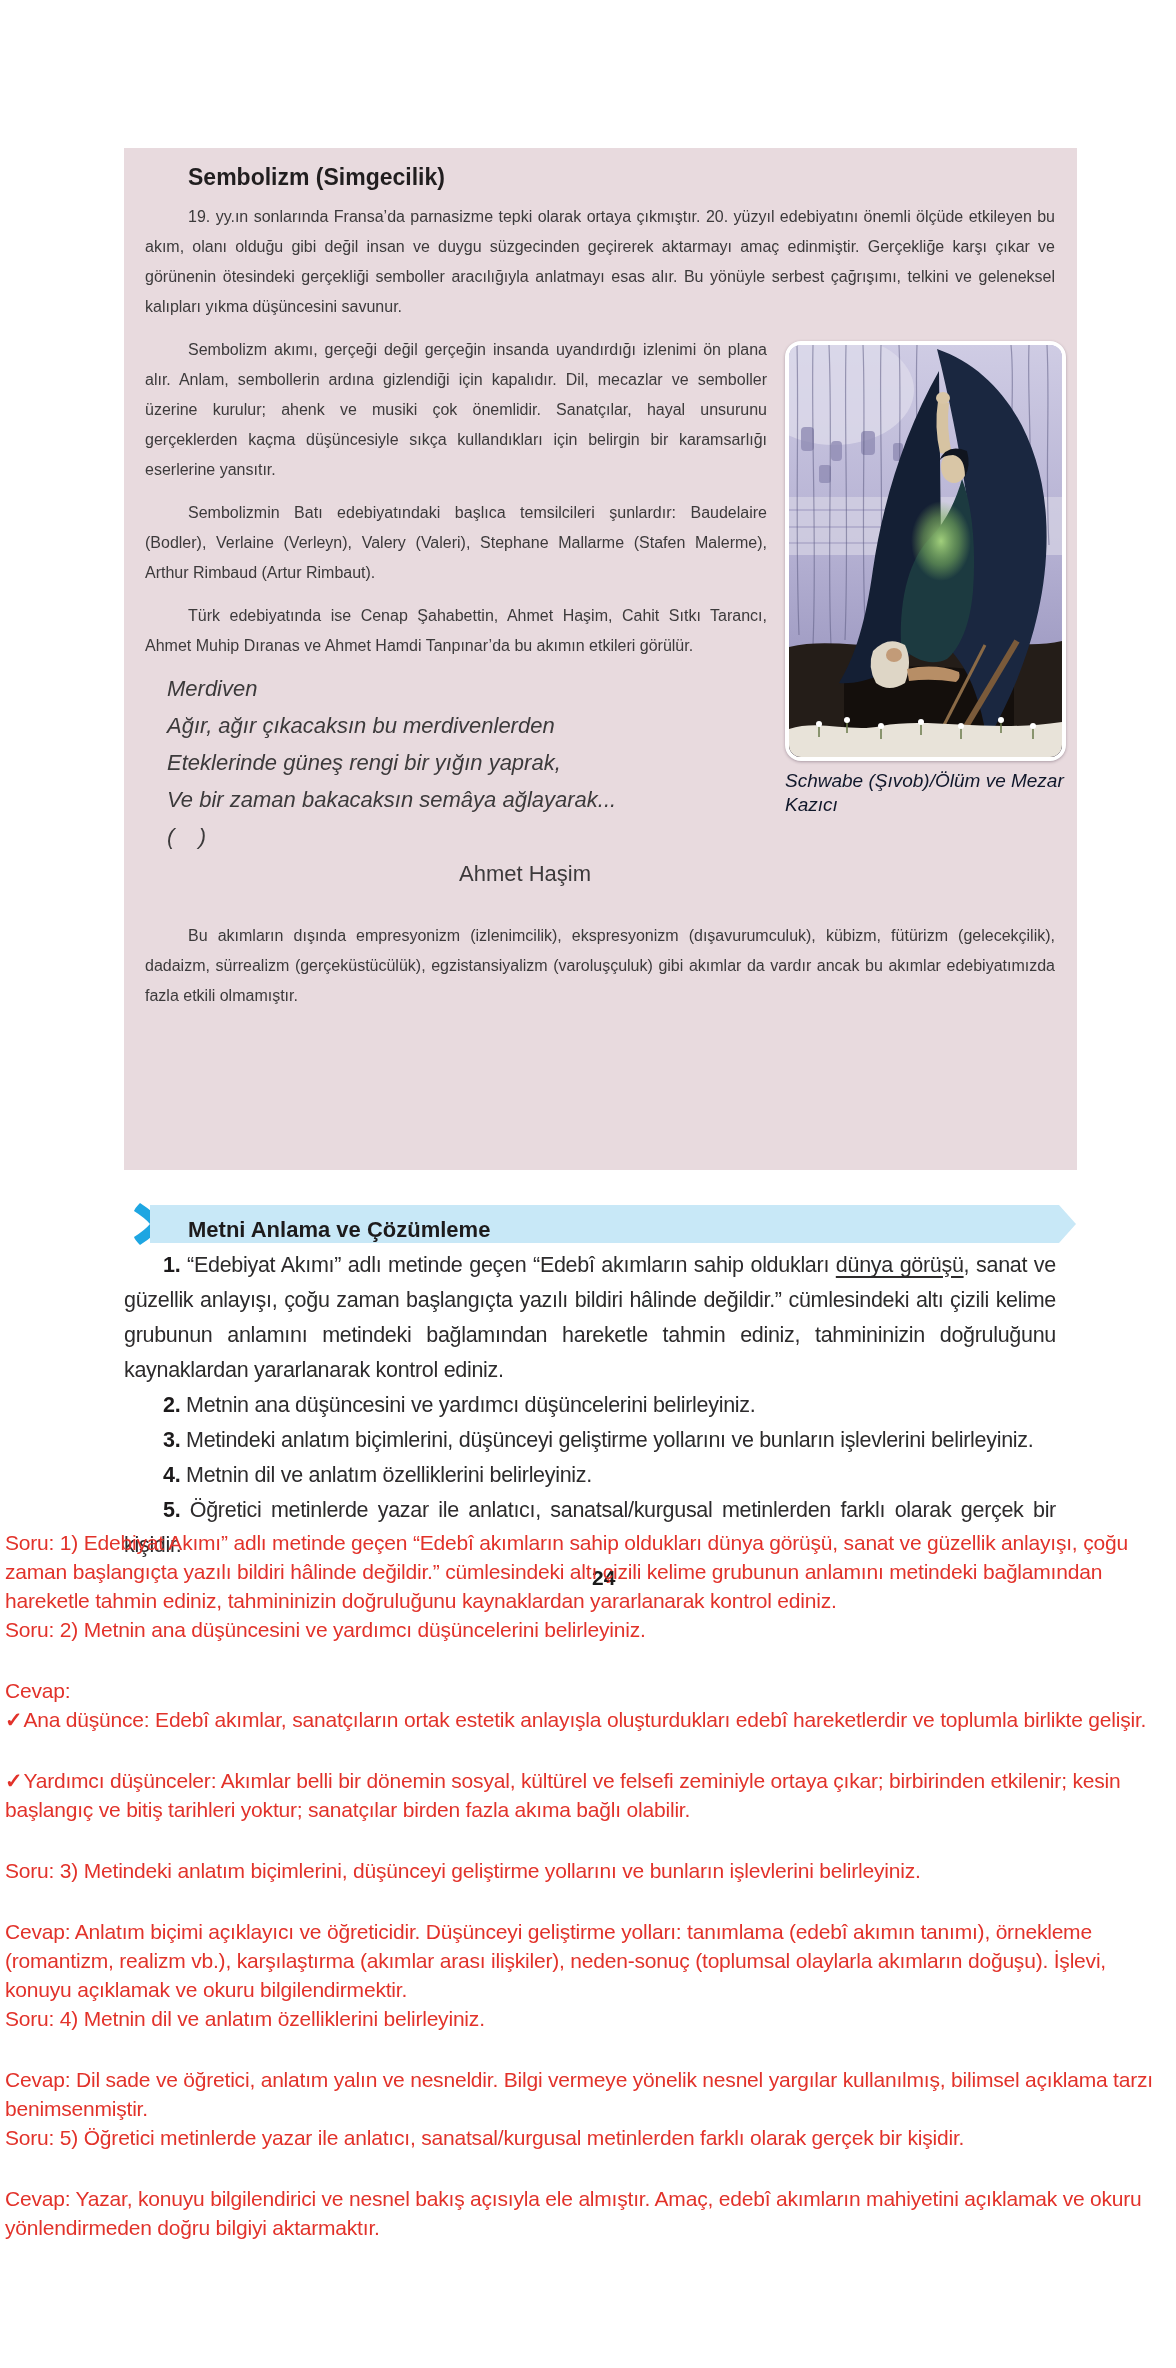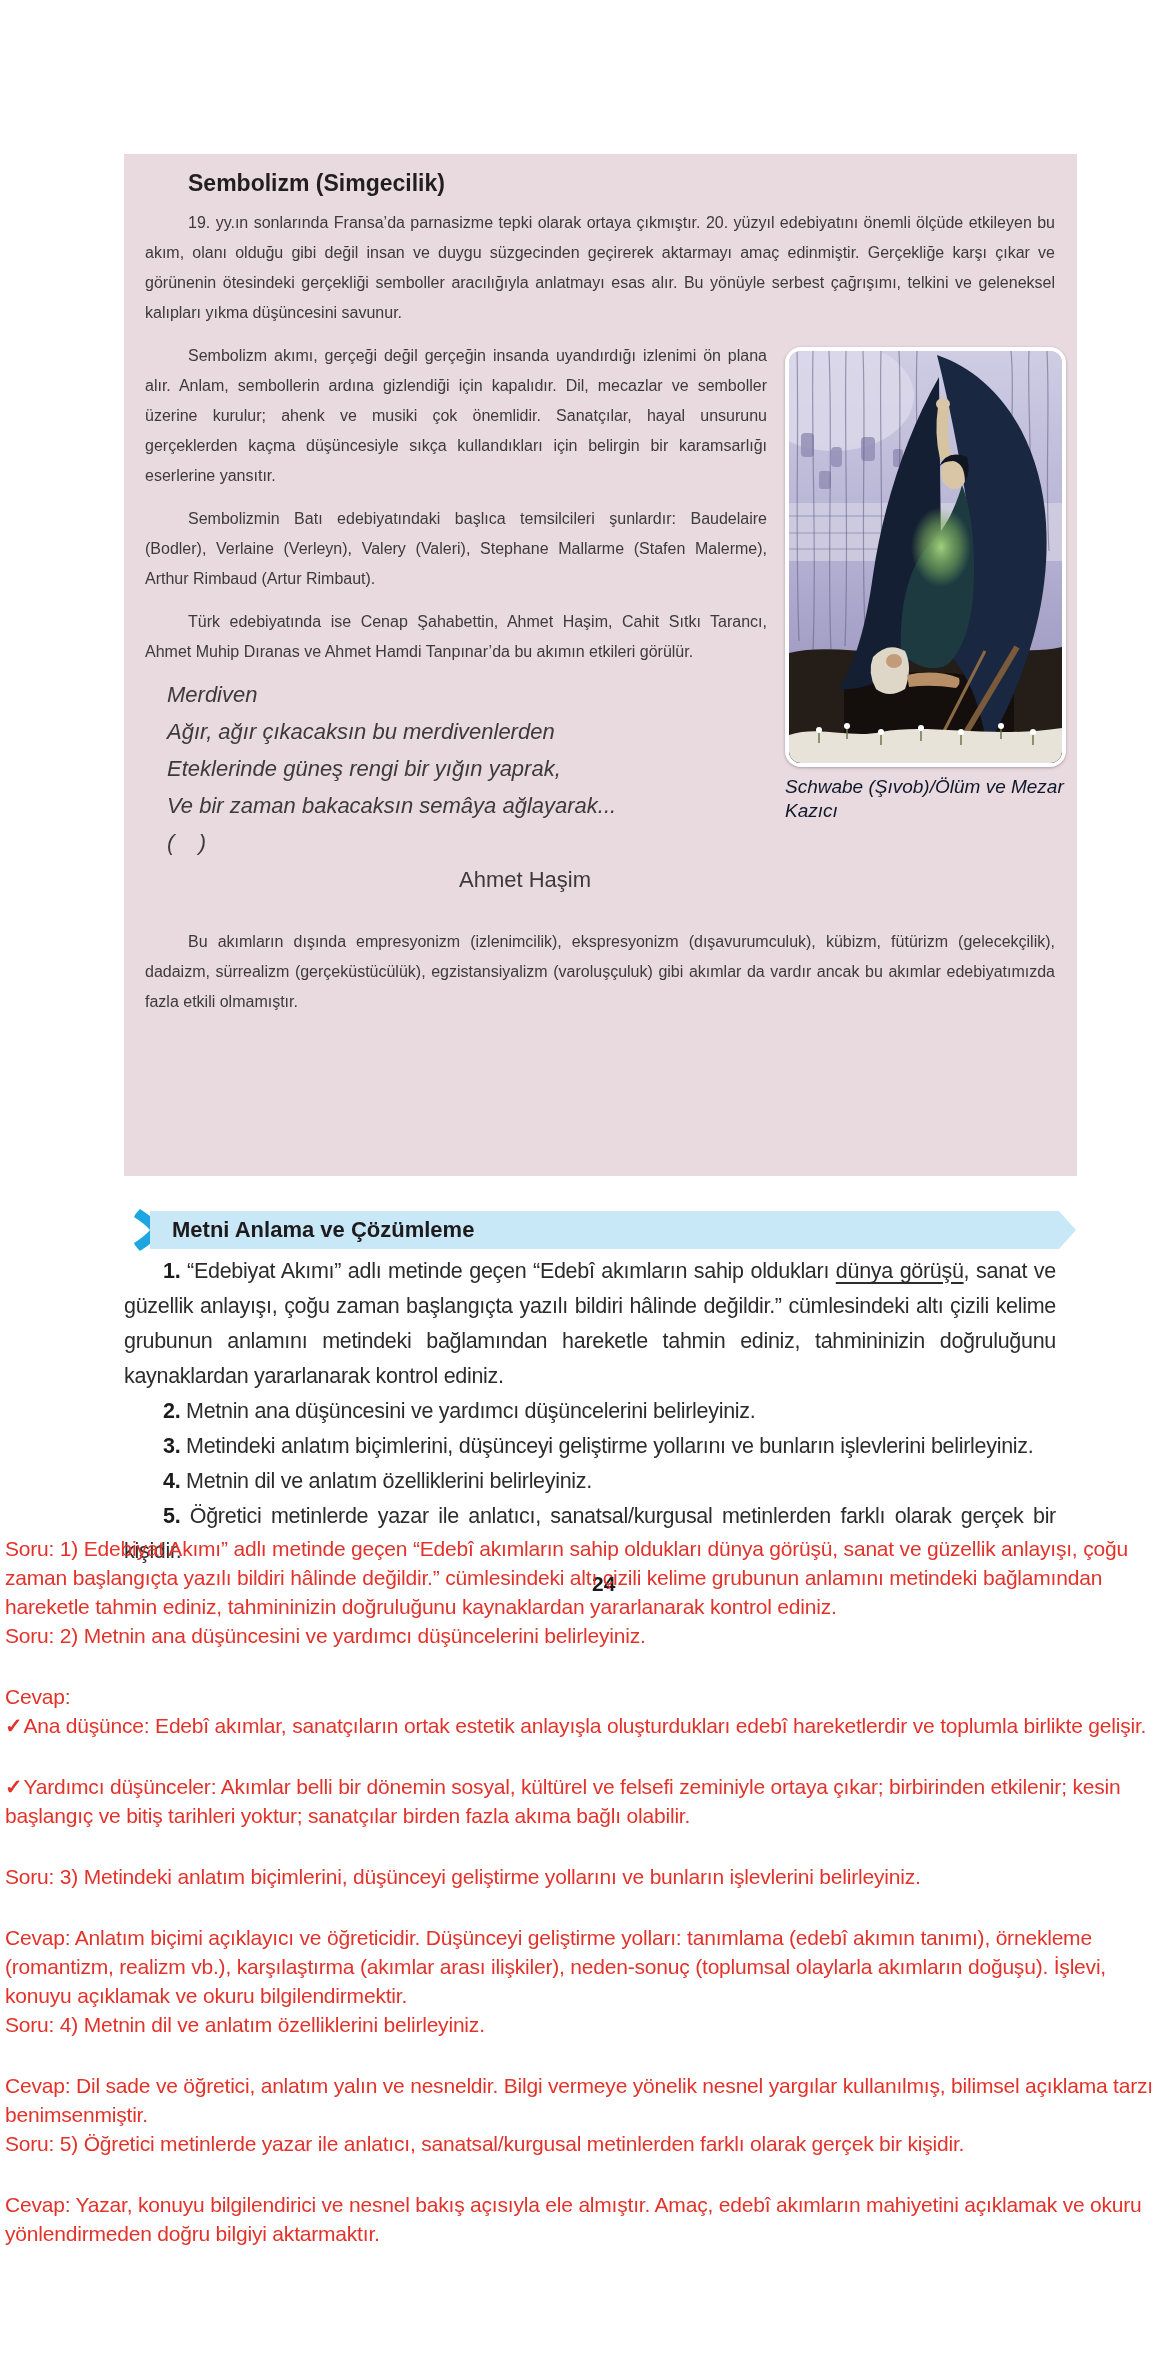--- a/index.html
+++ b/index.html
@@ -1,17 +1,17 @@
 <!DOCTYPE html>
 <html><head>
 <meta charset="utf-8">
 <style>
   html,body{margin:0;padding:0;background:#ffffff;}
   .page{position:relative;width:1176px;height:2241px;background:#ffffff;overflow:hidden;
-        font-family:"Liberation Sans",sans-serif;color:#3a3a3a;margin-top:6px;}
+        font-family:"Liberation Sans",sans-serif;color:#3a3a3a;}
 
   
   .pink-box{position:absolute;left:124px;top:148px;width:953px;height:1022px;
             background:#e8dade;box-sizing:border-box;padding:14px 22px 14px 21px;}
   .pink-box h3{margin:0 0 10px 43px;font-size:23px;line-height:30px;font-weight:bold;color:#211e1f;}
   .pink-box p{margin:0 0 13px 0;font-size:16px;line-height:30px;text-align:justify;
               text-indent:43px;color:#3c3a3b;}
   .figure{float:right;width:281px;margin:6px -11px 6px 18px;}
   .painting-frame{width:273px;height:412px;border:4px solid #ffffff;border-radius:16px;
                   overflow:hidden;box-shadow:0 1px 3px rgba(60,40,60,.35);background:#b6b2d2;}
@@ -21,21 +21,21 @@
   .poem p{margin:0 0 7px 22px;font-size:22px;line-height:30px;font-style:italic;
           text-indent:0;text-align:left;}
   .poem .pre{white-space:pre;}
   .poem-author{width:760px;text-align:center;font-style:normal;margin:3px 0 0 0;}
   .poem-author p{margin:0;text-indent:0;text-align:center;font-style:normal;}
   .last-par{margin-top:32px !important;}
 
   
   .hdr-bar{position:absolute;left:150px;top:1205px;width:926px;height:38px;background:#c8e8f7;
            clip-path:polygon(0 0,calc(100% - 17px) 0,100% 50%,calc(100% - 17px) 100%,0 100%);
-           display:flex;align-items:center;box-sizing:border-box;padding-left:22px;}
+           display:flex;align-items:flex-end;box-sizing:border-box;padding-left:38px;}
   .hdr-bar span{font-size:22px;font-weight:bold;color:#1d1b1c;}
   .hdr-chevron{position:absolute;left:131px;top:1202px;width:38px;height:44px;}
 
   
   .questions{position:absolute;left:124px;top:1248px;width:932px;}
   .questions p{margin:0;font-size:21.5px;line-height:35px;letter-spacing:-0.3px;
                text-align:justify;text-indent:39px;color:#2d2b2c;}
   .questions b{color:#1c1a1b;}
   .u{text-decoration:underline;text-underline-offset:4px;}
 

